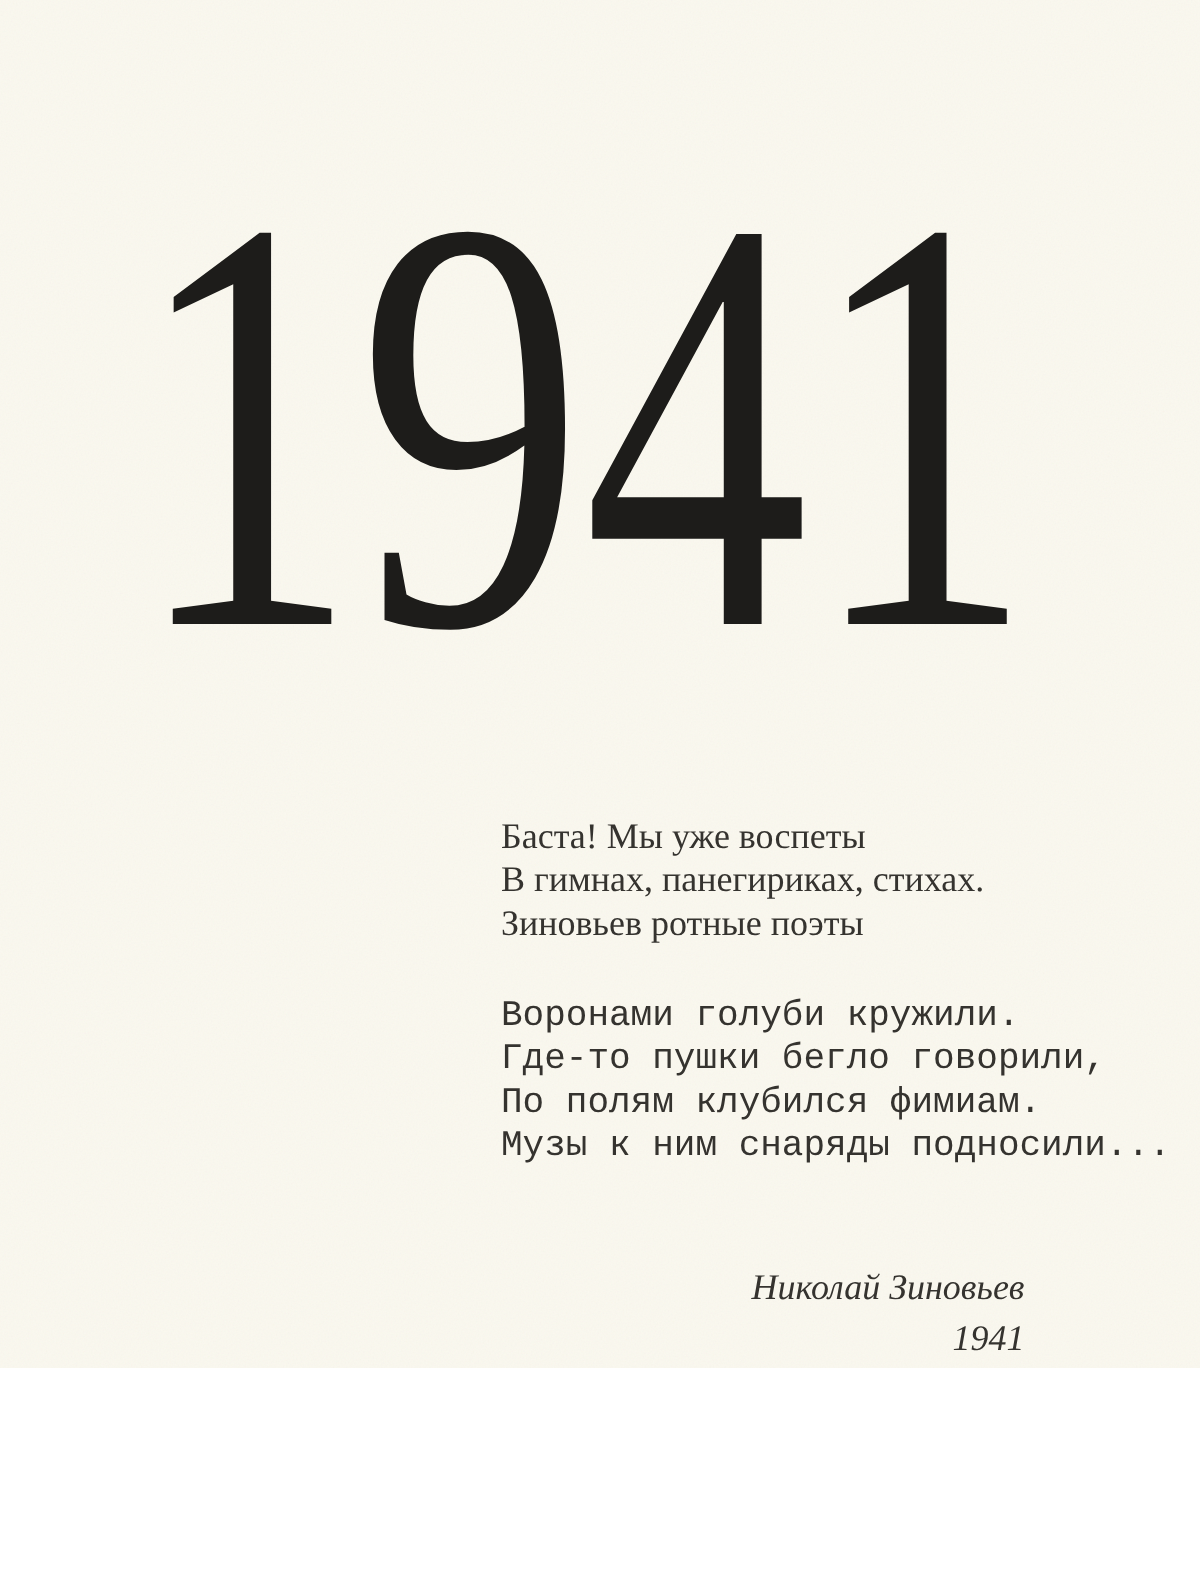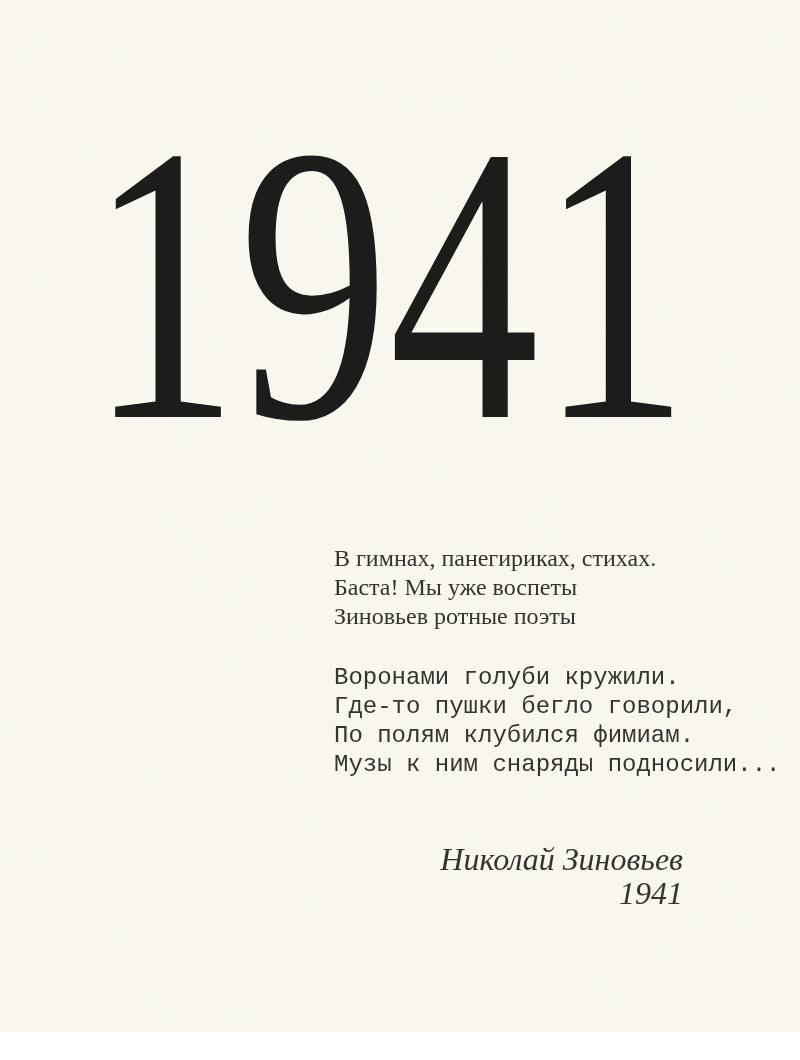--- a/index.html
+++ b/index.html
@@ -2,21 +2,21 @@
 <html style="--background: #faf8ef; --title: #1d1c1a; --text: #35332f;"><head>
 <meta charset="utf-8">
 <style>
   html, body {
     margin: 0;
     padding: 0;
   }
   .page {
     position: relative;
     width: 800px;
-    height: 1032px;
+    height: 912px;
     background: var(--background, #faf8ef);
     overflow: hidden;
     font-family: "Liberation Serif", serif;
   }
   .grain {
     position: absolute;
     top: 0;
     left: 0;
     mix-blend-mode: multiply;
     pointer-events: none;
@@ -47,21 +47,21 @@
   }
   .stanza { margin: 0; }
   .stanza + .stanza { margin-top: 32px; font-family: Liberation Mono, monospace; }
   .poem-line { white-space: nowrap; }
   .attribution {
     position: absolute;
     right: 117px;
     top: 842px;
     text-align: right;
     font-style: italic;
-    font-size: 32px;
+    font-size: 24px;
     line-height: 34px;
     color: var(--text, #35332f);
     white-space: nowrap;
   }
 </style>
 </head>
 <body>
 
 <div class="page">
 
@@ -69,22 +69,22 @@
     <filter id="grain-f">
       <feTurbulence type="fractalNoise" baseFrequency="0.9" numOctaves="2" stitchTiles="stitch"></feTurbulence>
     </filter>
     <rect width="800" height="1060" filter="url(#grain-f)" opacity="0.045"></rect>
   </svg>
 
   <h1 class="year-title">1941</h1>
 
   <div class="poem">
     <div class="stanza">
+      <div class="poem-line">Баста! Мы уже воспеты</div>
       <div class="poem-line">В гимнах, панегириках, стихах.</div>
-      <div class="poem-line">Баста! Мы уже воспеты</div>
       <div class="poem-line">Зиновьев ротные поэты</div>
     </div>
     <div class="stanza">
       <div class="poem-line">Воронами голуби кружили.</div>
       <div class="poem-line">Где-то пушки бегло говорили,</div>
       <div class="poem-line">По полям клубился фимиам.</div>
       <div class="poem-line">Музы к ним снаряды подносили...</div>
     </div>
   </div>
 

